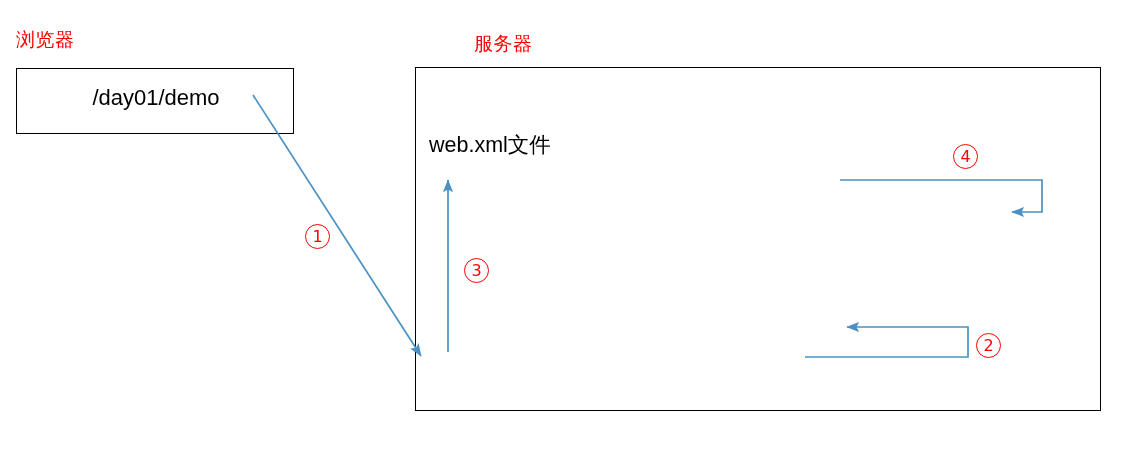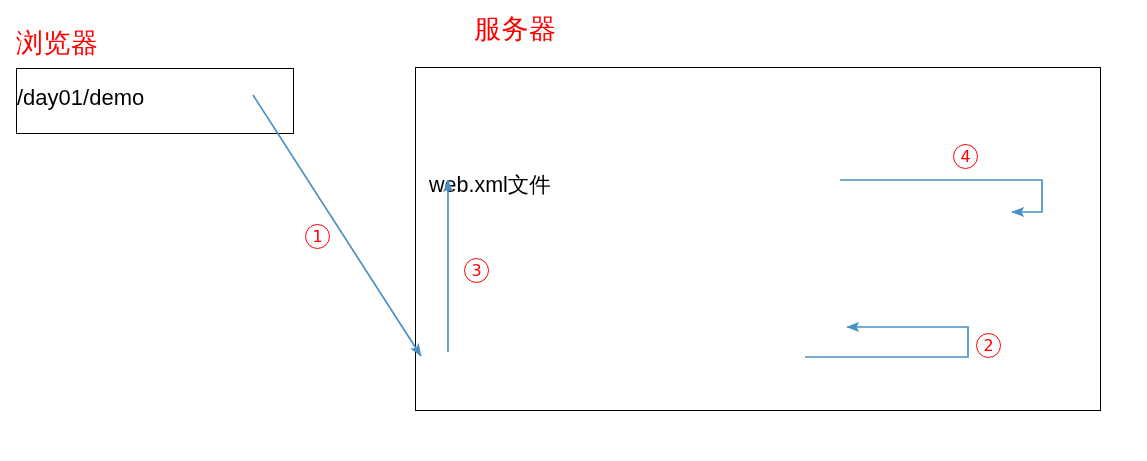--- a/index.html
+++ b/index.html
@@ -15,28 +15,28 @@
     width: 1147px;
     height: 461px;
     background: #ffffff;
     overflow: hidden;
   }
 
   
   .section-title {
     position: absolute;
     color: #FF0000;
-    font-size: 27px;
+    font-size: 19px;
     line-height: 1;
     letter-spacing: 0.5px;
     white-space: nowrap;
     font-family: Liberation Serif, serif;
   }
   #browser-title { left: 16px; top: 30px; }
-  #server-title  { left: 474px; top: 16px; }
+  #server-title  { left: 474px; top: 34px; }
 
   
   .panel {
     position: absolute;
     border: 1.6px solid #000000;
     background: #ffffff;
     box-sizing: border-box;
   }
   #browser-box {
     left: 16px;
@@ -50,40 +50,40 @@
     width: 686px;
     height: 344px;
   }
 
   
   #browser-url {
     position: absolute;
     left: 0;
     top: 16px;
     width: 278px;
+    text-align: center;
     font-size: 22px;
     color: #000000;
     white-space: nowrap;
   }
 
   
   #xml-block {
     position: absolute;
     left: 429px;
     top: 72px;
     width: 660px;
     font-size: 21.5px;
     color: #000000;
     line-height: 29.6px;
     white-space: pre;
   }
   .code-line {
     white-space: pre;
     height: 29.6px;
-    margin-top: 40px;
   }
   .code-line.blank { visibility: hidden; }
 
   
   #arrow-layer {
     position: absolute;
     left: 0;
     top: 0;
     width: 1147px;
     height: 461px;

